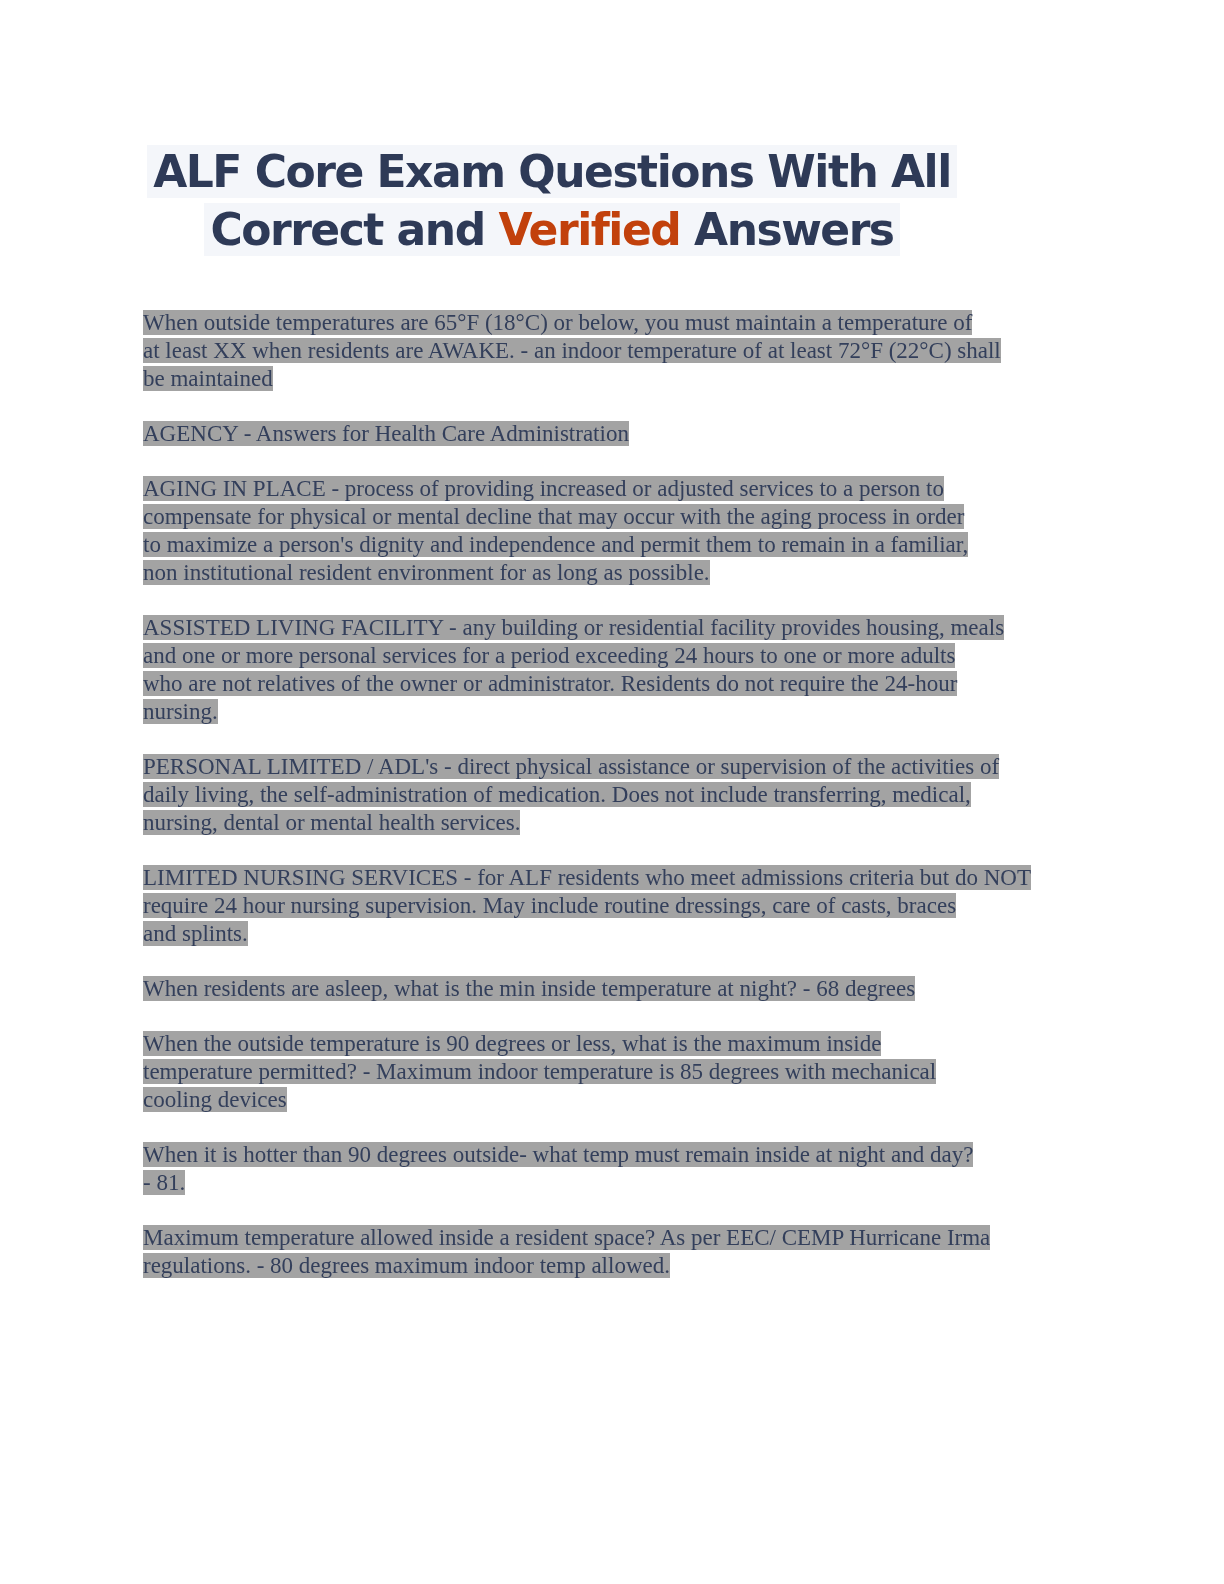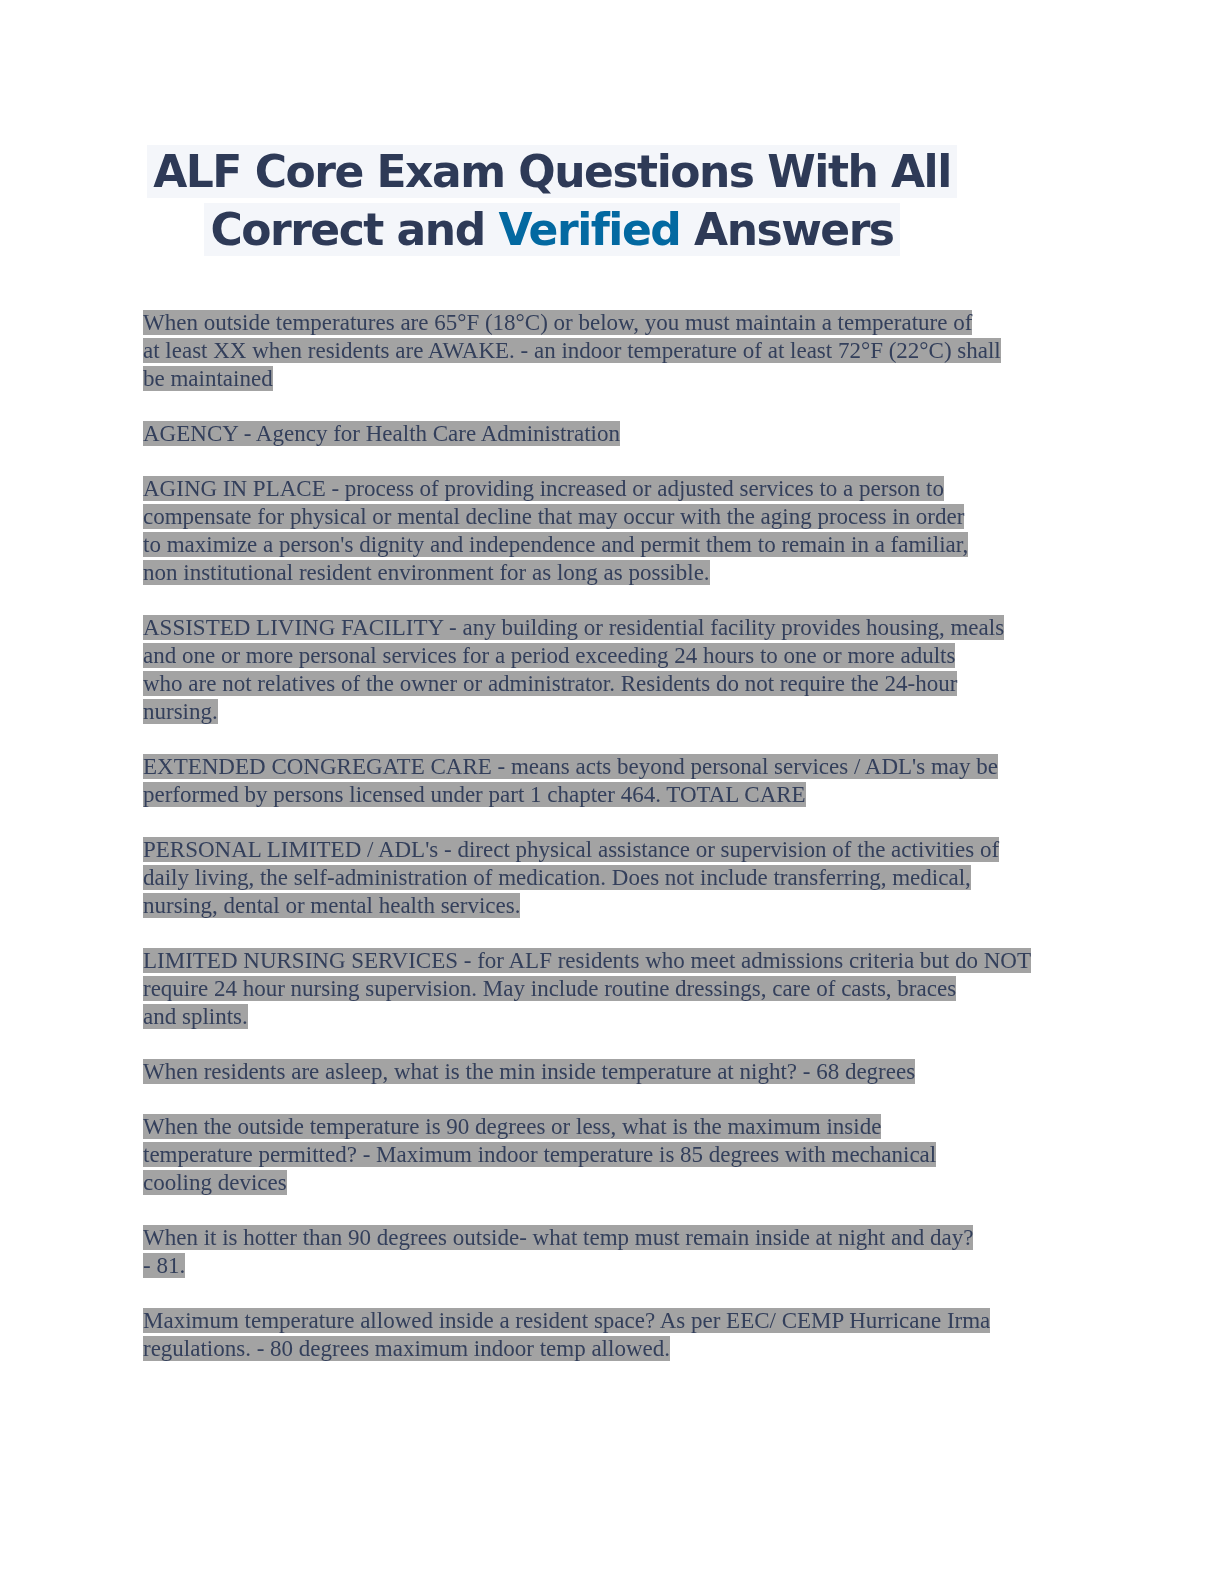--- a/index.html
+++ b/index.html
@@ -24,21 +24,21 @@
     font-size: 44px;
     line-height: 58px;
     letter-spacing: -1.5px;
     color: #2e3a57;
   }
   .doc-title .hl {
     background: #f4f6fa;
     padding: 1px 6px;
   }
   .verified {
-    color: #0369a1;
+    color: #c2410c;
   }
   .content {
     margin: 50px 100px 0 143px;
   }
   .para {
     margin: 0 0 27px 0;
     font-size: 23px;
     line-height: 28px;
     color: #333f5b;
   }
@@ -54,31 +54,29 @@
 
   <h1 class="doc-title">
     <div><span class="hl">ALF Core Exam Questions With All</span></div>
     <div><span class="hl"><span>Correct and </span><span class="verified">Verified</span><span> Answers</span></span></div>
   </h1>
 
   <div class="content">
     <p class="para"><span class="hl">When outside temperatures are 65°F (18°C) or below, you must maintain a temperature of
 at least XX when residents are AWAKE. - an indoor temperature of at least 72°F (22°C) shall
 be maintained</span></p>
-    <p class="para"><span class="hl">AGENCY - Agency for Health Care Administration</span></p>
+    <p class="para"><span class="hl">AGENCY - Answers for Health Care Administration</span></p>
     <p class="para"><span class="hl">AGING IN PLACE - process of providing increased or adjusted services to a person to
 compensate for physical or mental decline that may occur with the aging process in order
 to maximize a person's dignity and independence and permit them to remain in a familiar,
 non institutional resident environment for as long as possible.</span></p>
     <p class="para"><span class="hl">ASSISTED LIVING FACILITY - any building or residential facility provides housing, meals
 and one or more personal services for a period exceeding 24 hours to one or more adults
 who are not relatives of the owner or administrator. Residents do not require the 24-hour
 nursing.</span></p>
-    <p class="para"><span class="hl">EXTENDED CONGREGATE CARE - means acts beyond personal services / ADL's may be
-performed by persons licensed under part 1 chapter 464. TOTAL CARE</span></p>
     <p class="para"><span class="hl">PERSONAL LIMITED / ADL's - direct physical assistance or supervision of the activities of
 daily living, the self-administration of medication. Does not include transferring, medical,
 nursing, dental or mental health services.</span></p>
     <p class="para"><span class="hl">LIMITED NURSING SERVICES - for ALF residents who meet admissions criteria but do NOT
 require 24 hour nursing supervision. May include routine dressings, care of casts, braces
 and splints.</span></p>
     <p class="para"><span class="hl">When residents are asleep, what is the min inside temperature at night? - 68 degrees</span></p>
     <p class="para"><span class="hl">When the outside temperature is 90 degrees or less, what is the maximum inside
 temperature permitted? - Maximum indoor temperature is 85 degrees with mechanical
 cooling devices</span></p>

